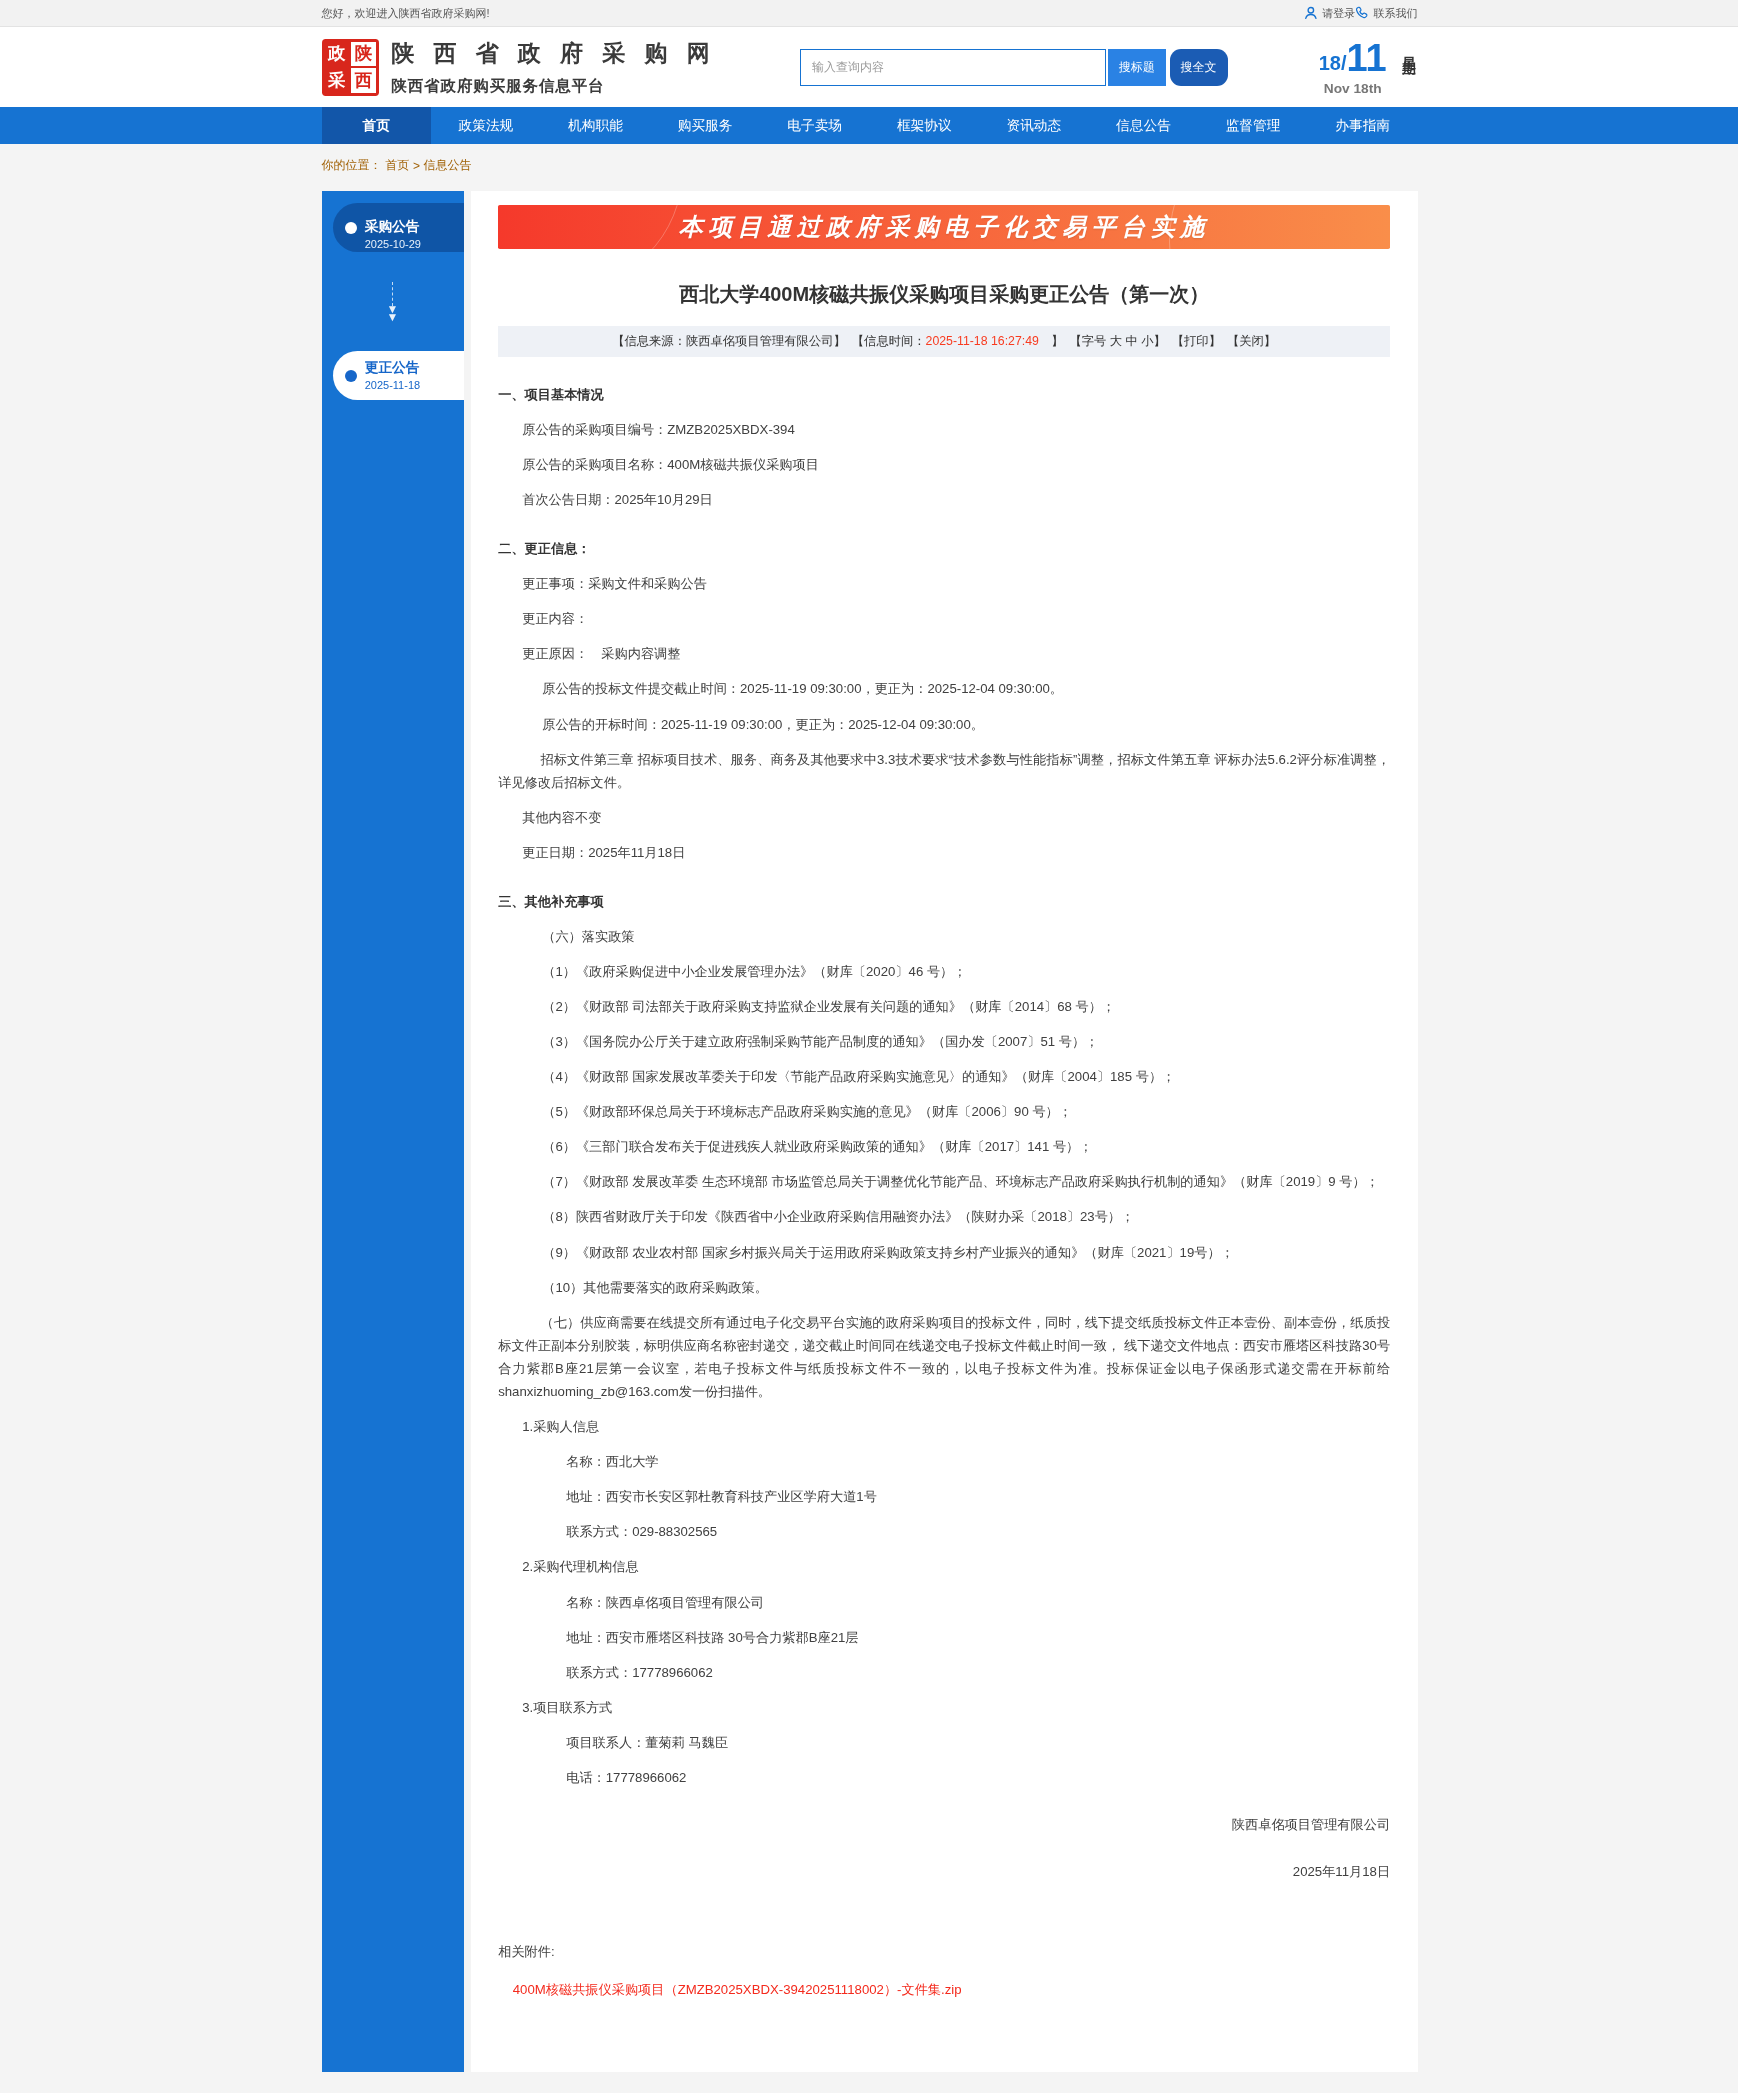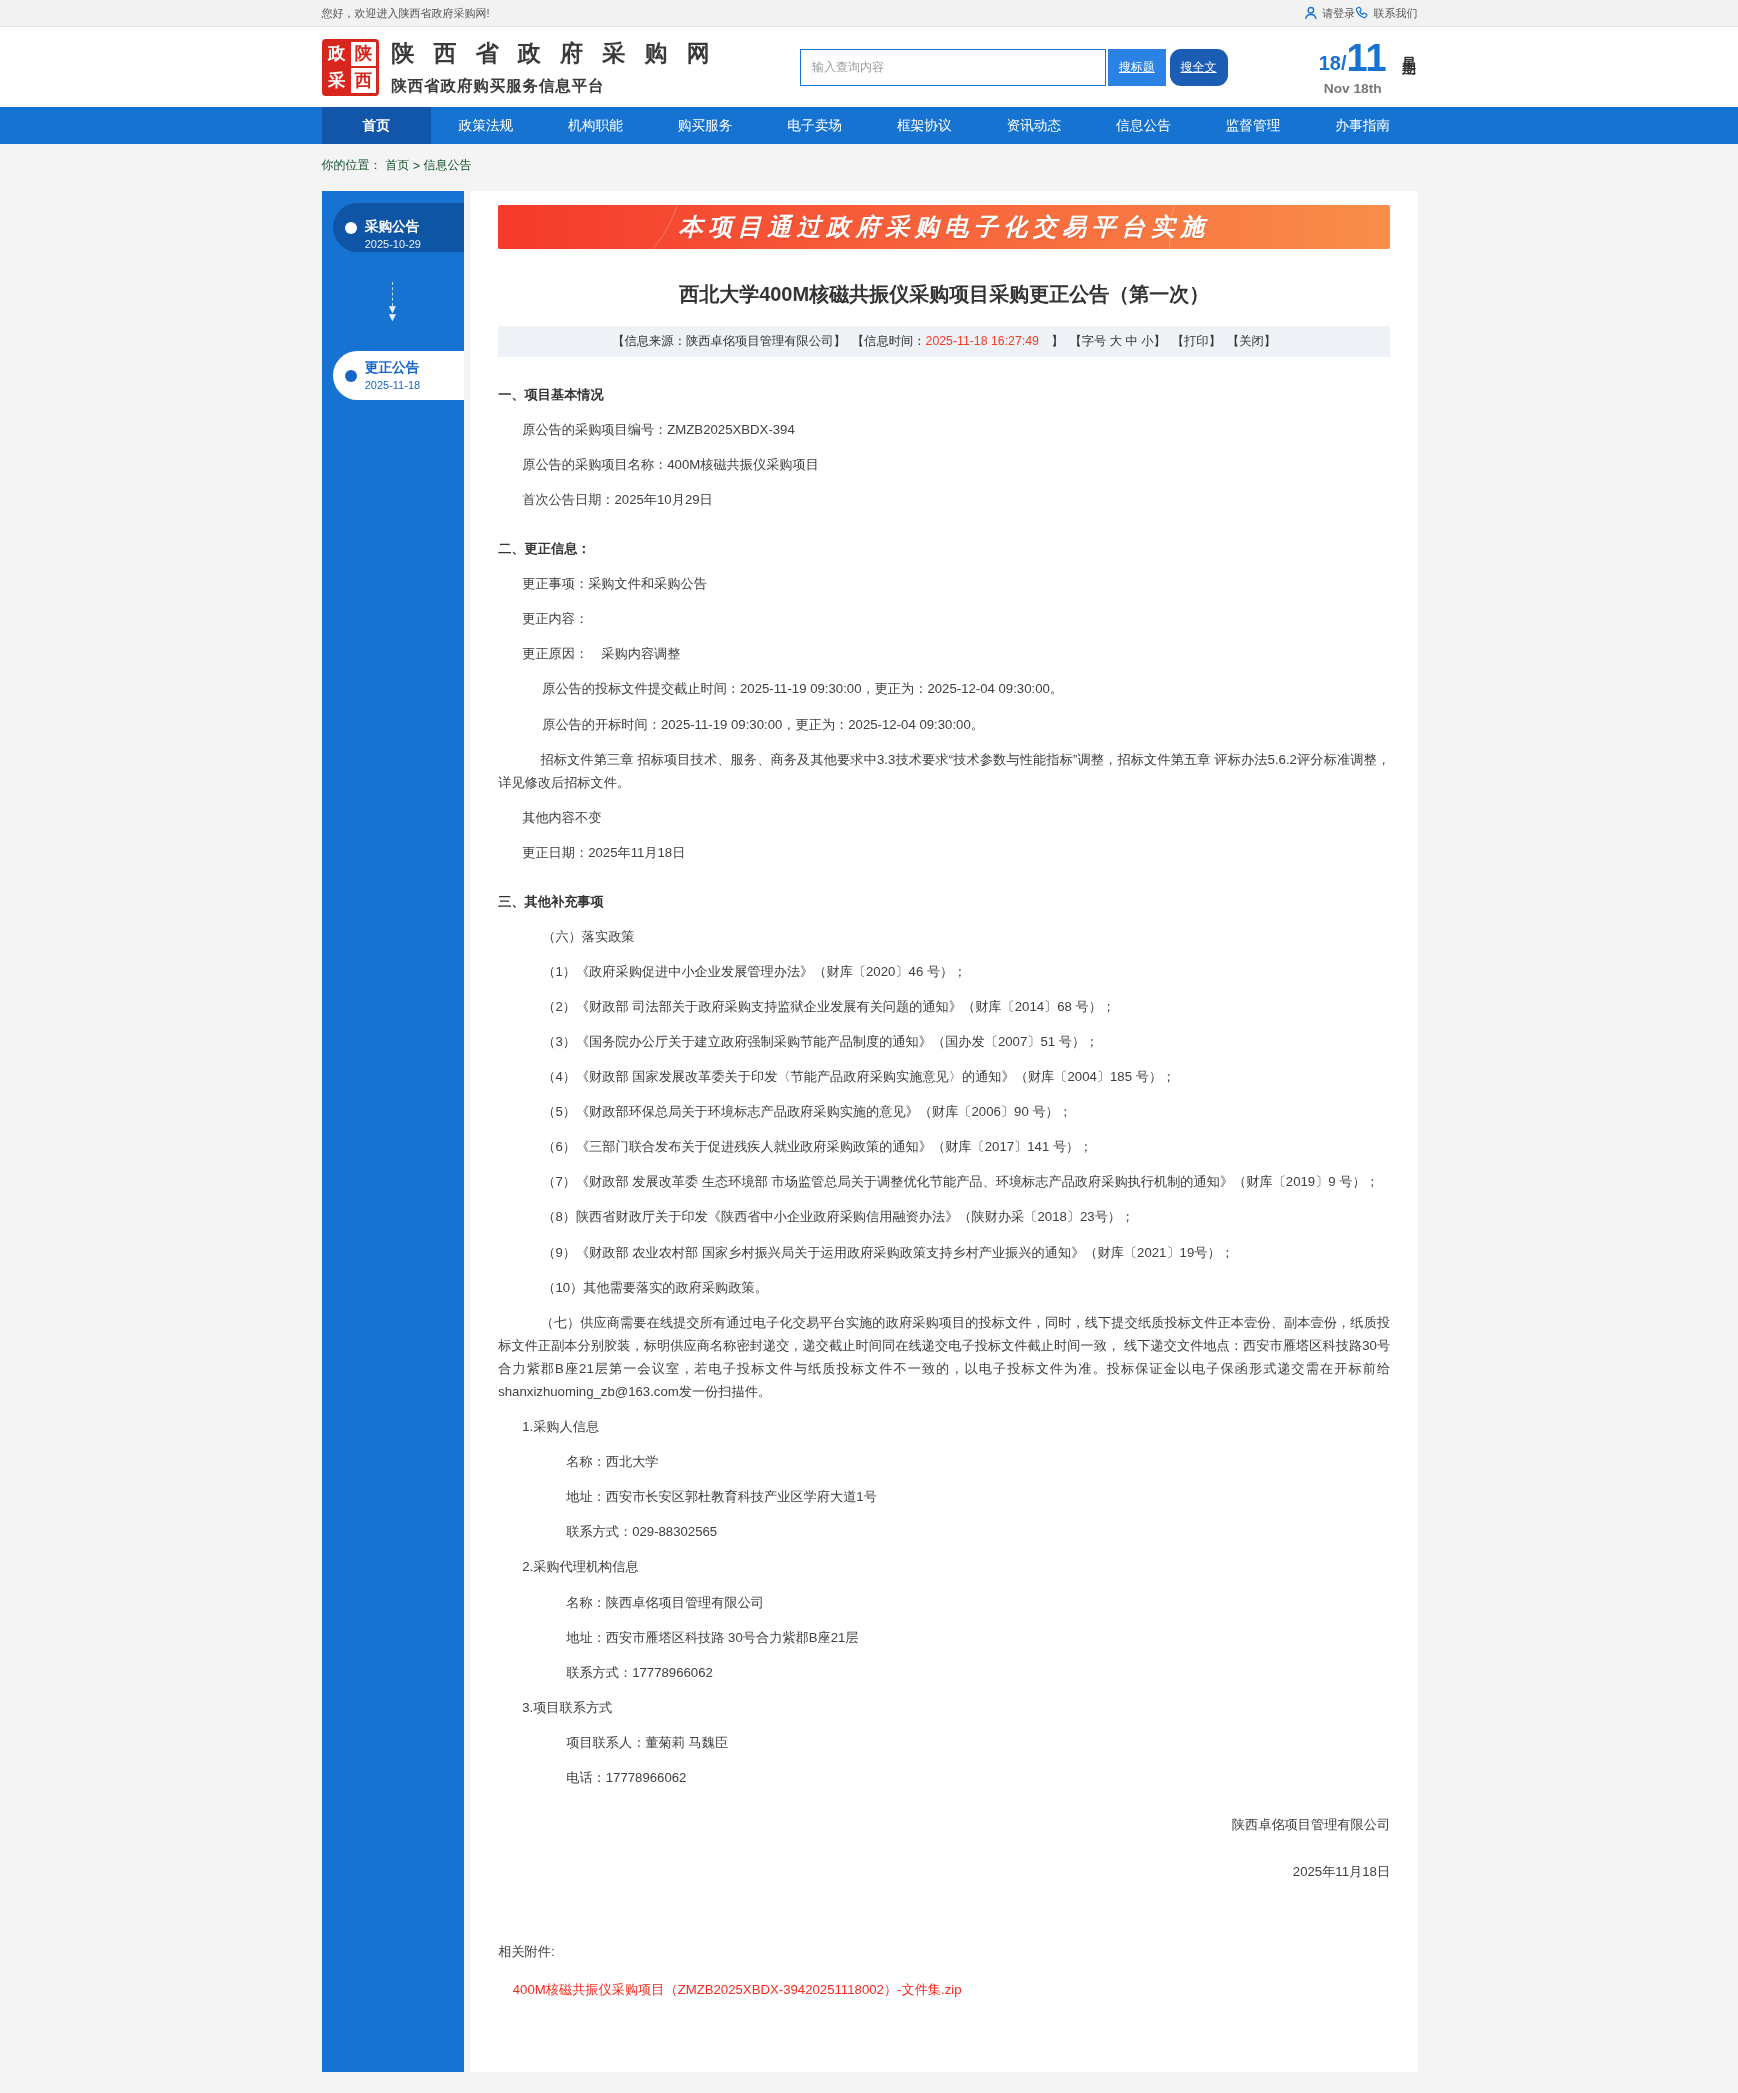--- a/index.html
+++ b/index.html
@@ -29,40 +29,40 @@
   .seal-grid{width:100%;height:100%;display:grid;grid-auto-flow:column;grid-template-rows:1fr 1fr;grid-template-columns:1fr 1fr;gap:1.8px;background:#d8261c;}
   .seal-grid span{display:flex;align-items:center;justify-content:center;font-family:"Liberation Serif","DejaVu Serif",serif;font-weight:bold;font-size:17.4px;line-height:1;}
   .seal-grid .s-red{background:#d8261c;color:#fff;}
   .seal-grid .s-white{background:#fff;color:#d8261c;}
   .site-names{margin-left:12.8px;}
   .site-title{font-size:23px;font-weight:bold;color:#3a3a3a;letter-spacing:6.4px;}
   .site-sub{font-size:15.5px;font-weight:bold;color:#3a3a3a;margin-top:6.4px;letter-spacing:0.9px;}
   .search{margin-left:84px;display:flex;align-items:stretch;}
   .search input{width:306px;height:37px;border:1.8px solid var(--brand);padding:0 11px;font-size:12px;color:#333;outline:none;background:#fff;}
   .search input::placeholder{color:#9a9a9a;}
-  .btn-search{height:37px;padding:0 11px;color:#fff;font-size:12px;border:none;cursor:pointer;text-decoration:underline;}
+  .btn-search{height:37px;padding:0 11px;color:#fff;font-size:12px;border:none;cursor:pointer;}
   .btn-title{background:#2a82e4;margin-left:1.8px;}
   .btn-full{background:#1b5cb4;margin-left:3.7px;border-radius:11px;}
   .datebox{margin-left:auto;display:flex;align-items:flex-start;gap:12.8px;}
   .date-nums{text-align:center;}
   .date-line{display:flex;align-items:flex-start;justify-content:center;color:var(--brand);font-weight:bold;}
   .date-day{font-size:20px;margin-top:12.8px;}
   .date-month{font-size:38px;line-height:1;}
   .date-en{font-size:13.7px;font-weight:bold;color:#777;margin-top:3.7px;}
   .date-week{writing-mode:vertical-rl;font-size:13.7px;font-weight:bold;color:#333;letter-spacing:4.6px;margin-top:5.5px;}
 
   
   .nav{background:var(--brand);height:37px;}
   .nav .wrap{display:flex;height:100%;}
   .nav-item{flex:1;display:flex;align-items:center;justify-content:center;color:#fff;font-size:13.7px;cursor:pointer;white-space:nowrap;}
   .nav-item.active{background:var(--brand-dark);font-weight:bold;}
 
   
   .crumbbar{padding:12.8px 0 9.1px;}
-  .crumb{font-size:12px;color:#14532d;display:flex;gap:3.7px;align-items:center;}
+  .crumb{font-size:12px;color:#a16207;display:flex;gap:3.7px;align-items:center;}
   .crumb .lnk{cursor:pointer;}
 
   
   .content{display:flex;align-items:stretch;gap:7.3px;margin-top:7.3px;}
   .sidebar{width:142px;background:var(--brand);flex:0 0 auto;padding-top:12.8px;}
   .pill{margin-left:11px;height:49px;border-radius:25px 0 0 25px;display:flex;align-items:center;padding-left:12px;gap:8.2px;cursor:pointer;}
   .pill .dot{width:12px;height:12px;border-radius:50%;flex:0 0 auto;}
   .pill-main{background:#0f55a6;}
   .pill-main .dot{background:#fff;}
   .pill-main .pill-title{color:#fff;margin-top:13px;}

